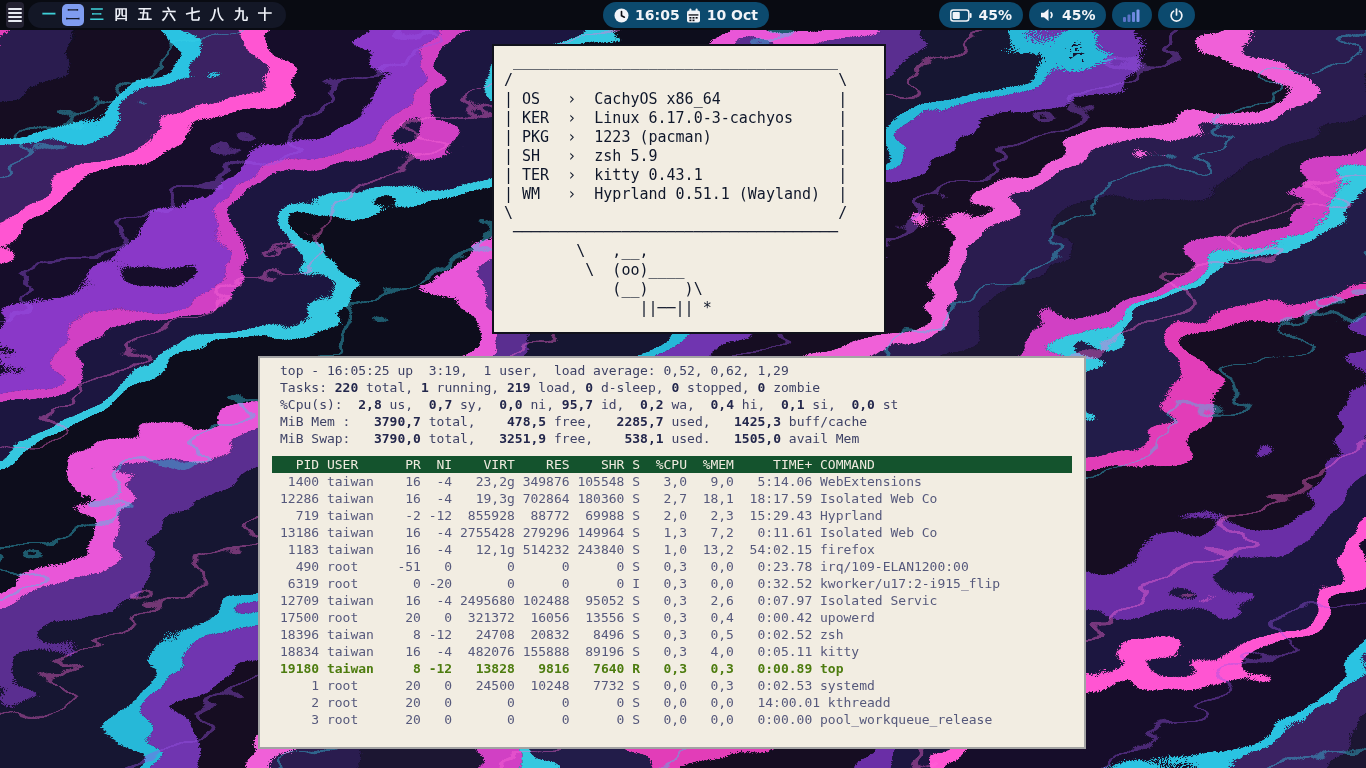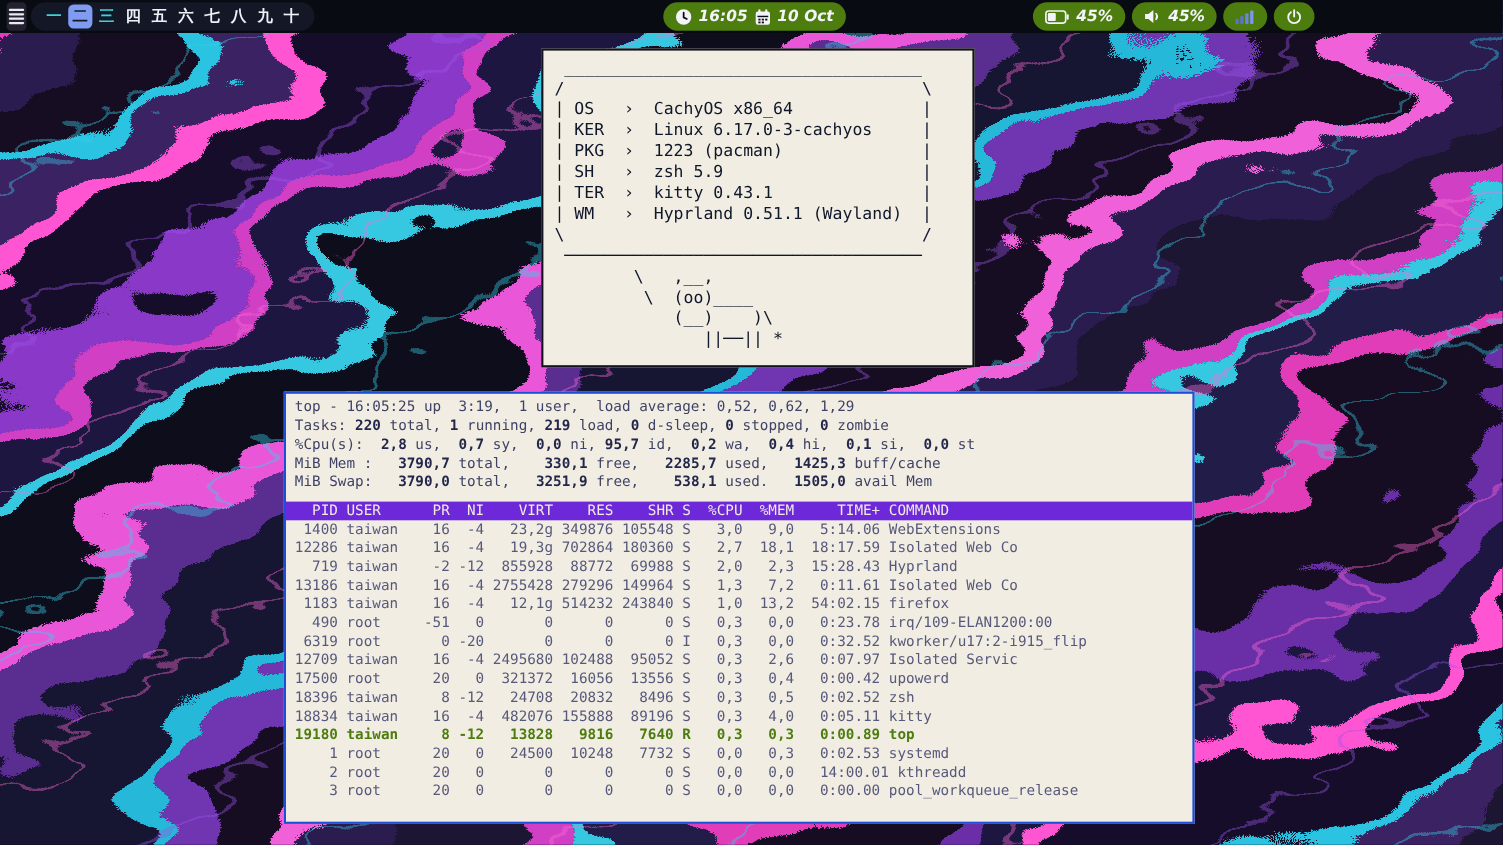--- a/index.html
+++ b/index.html
@@ -14,36 +14,36 @@
   .bar-center{display:flex;align-items:center;}
   .menu-btn{width:18px;height:26px;border-radius:4px;background:#232131;display:flex;flex-direction:column;
     justify-content:center;gap:2px;margin-right:4px;cursor:pointer;}
   .menu-btn i{display:block;height:2px;background:#e8eaf2;margin:0 2px;border-radius:1px;}
   .workspaces{display:flex;align-items:center;height:26px;background:#131726;border-radius:13px;
     padding:0 10px;gap:2px;}
   .ws{width:22px;height:22px;display:flex;align-items:center;justify-content:center;
     font-size:14px;font-weight:bold;color:#eef1f8;cursor:pointer;border-radius:5px;}
   .ws.highlight{color:#3ed0d8;}
   .ws.active{background:#7f9cf0;color:#141828;}
-  .pill{display:flex;align-items:center;height:26px;background:#4d7c0f;border-radius:13px;
-    padding:0 11px;gap:6px;color:#f2f4f8;font-size:14px;font-weight:bold;margin-left:6px;cursor:pointer;font-style:italic;}
+  .pill{display:flex;align-items:center;height:26px;background:#0c4a6e;border-radius:13px;
+    padding:0 11px;gap:6px;color:#f2f4f8;font-size:14px;font-weight:bold;margin-left:6px;cursor:pointer;}
   .pill svg{display:block;}
 
   
   .window{position:absolute;background:#f2ede2;box-sizing:border-box;z-index:5;
     font-family:"DejaVu Sans Mono",monospace;}
   .fetch-window{left:492px;top:44px;width:394px;height:290px;border:2px solid #11121c;
     padding:6px 10px;color:#0f172a;font-size:15px;line-height:19px;}
   .fetch-window pre{margin:0;font-family:inherit;font-size:inherit;line-height:inherit;}
-  .top-window{left:258px;top:356px;width:828px;height:393px;border:2px solid #1d4ed8;
-    padding:4px 8px;font-size:13px;line-height:17px;color:#3e4266;}
+  .top-window{left:258px;top:356px;width:828px;height:393px;border:2px solid #a3a3a3;
+    padding:4px 20px;font-size:13px;line-height:17px;color:#3e4266;}
   .tline,.prow,.thead{white-space:pre;}
   .tline .b{font-weight:bold;color:#23274c;margin-top:28px;}
   .spacer{height:9px;}
-  .thead{background:#6d28d9;color:#f0ebdf;margin:0 -8px;padding:0 8px;}
+  .thead{background:#14532d;color:#f0ebdf;margin:0 -8px;padding:0 8px;}
   .prow{color:#56597c;}
   .prow.bold{font-weight:bold;color:#4d7c0f;}
 </style>
 </head>
 <body>
 
 <svg class="wallpaper" width="1366" height="768" viewBox="0 0 1366 768" aria-hidden="true">
   <defs>
     <filter id="marble" x="-40%" y="-40%" width="180%" height="180%">
       <feTurbulence type="fractalNoise" baseFrequency="0.0035 0.0075" numOctaves="4" seed="7" result="n"></feTurbulence>
@@ -205,29 +205,29 @@
          \  (oo)____
             (__)    )\
                ||──|| *</pre>
 </div>
 
 <div class="window top-window">
   <div id="top-summary">
       <div class="tline"><span>top - 16:05:25 up  3:19,  1 user,  load average: 0,52, 0,62, 1,29</span></div>
       <div class="tline"><span>Tasks: </span><span class="b">220</span><span> total, </span><span class="b">1</span><span> running, </span><span class="b">219</span><span> load, </span><span class="b">0</span><span> d-sleep, </span><span class="b">0</span><span> stopped, </span><span class="b">0</span><span> zombie</span></div>
       <div class="tline"><span>%Cpu(s): </span><span class="b"> 2,8</span><span> us, </span><span class="b"> 0,7</span><span> sy, </span><span class="b"> 0,0</span><span> ni, </span><span class="b">95,7</span><span> id, </span><span class="b"> 0,2</span><span> wa, </span><span class="b"> 0,4</span><span> hi, </span><span class="b"> 0,1</span><span> si, </span><span class="b"> 0,0</span><span> st</span></div>
-      <div class="tline"><span>MiB Mem : </span><span class="b">  3790,7</span><span> total, </span><span class="b">   330,1</span><span> free, </span><span class="b">  2285,7</span><span> used, </span><span class="b">  1425,3</span><span> buff/cache</span></div>
+      <div class="tline"><span>MiB Mem : </span><span class="b">  3790,7</span><span> total, </span><span class="b">   478,5</span><span> free, </span><span class="b">  2285,7</span><span> used, </span><span class="b">  1425,3</span><span> buff/cache</span></div>
       <div class="tline"><span>MiB Swap: </span><span class="b">  3790,0</span><span> total, </span><span class="b">  3251,9</span><span> free, </span><span class="b">   538,1</span><span> used. </span><span class="b">  1505,0</span><span> avail Mem</span></div>
     </div>
   <div class="spacer"></div>
   <div class="thead" id="top-header">  PID USER      PR  NI    VIRT    RES    SHR S  %CPU  %MEM     TIME+ COMMAND</div>
   <div id="top-rows">
       <div class="prow"> 1400 taiwan    16  -4   23,2g 349876 105548 S   3,0   9,0   5:14.06 WebExtensions</div>
       <div class="prow">12286 taiwan    16  -4   19,3g 702864 180360 S   2,7  18,1  18:17.59 Isolated Web Co</div>
-      <div class="prow">  719 taiwan    -2 -12  855928  88772  69988 S   2,0   2,3  15:28.43 Hyprland</div>
+      <div class="prow">  719 taiwan    -2 -12  855928  88772  69988 S   2,0   2,3  15:29.43 Hyprland</div>
       <div class="prow">13186 taiwan    16  -4 2755428 279296 149964 S   1,3   7,2   0:11.61 Isolated Web Co</div>
       <div class="prow"> 1183 taiwan    16  -4   12,1g 514232 243840 S   1,0  13,2  54:02.15 firefox</div>
       <div class="prow">  490 root     -51   0       0      0      0 S   0,3   0,0   0:23.78 irq/109-ELAN1200:00</div>
       <div class="prow"> 6319 root       0 -20       0      0      0 I   0,3   0,0   0:32.52 kworker/u17:2-i915_flip</div>
       <div class="prow">12709 taiwan    16  -4 2495680 102488  95052 S   0,3   2,6   0:07.97 Isolated Servic</div>
       <div class="prow">17500 root      20   0  321372  16056  13556 S   0,3   0,4   0:00.42 upowerd</div>
       <div class="prow">18396 taiwan     8 -12   24708  20832   8496 S   0,3   0,5   0:02.52 zsh</div>
       <div class="prow">18834 taiwan    16  -4  482076 155888  89196 S   0,3   4,0   0:05.11 kitty</div>
       <div class="prow bold">19180 taiwan     8 -12   13828   9816   7640 R   0,3   0,3   0:00.89 top</div>
       <div class="prow">    1 root      20   0   24500  10248   7732 S   0,0   0,3   0:02.53 systemd</div>

